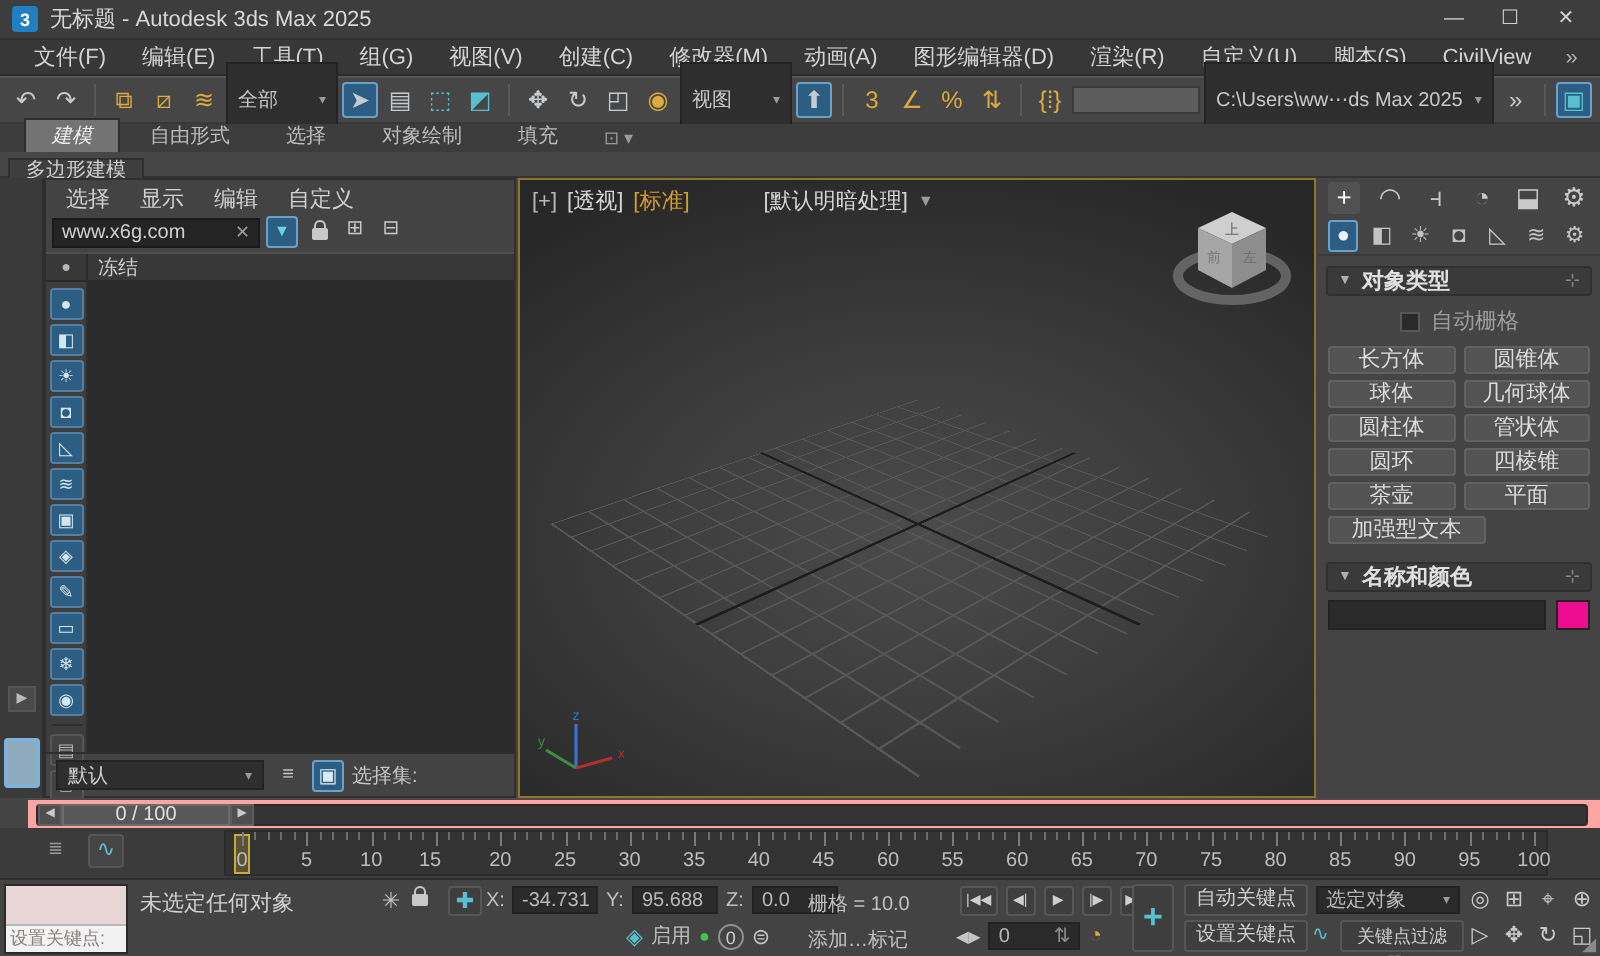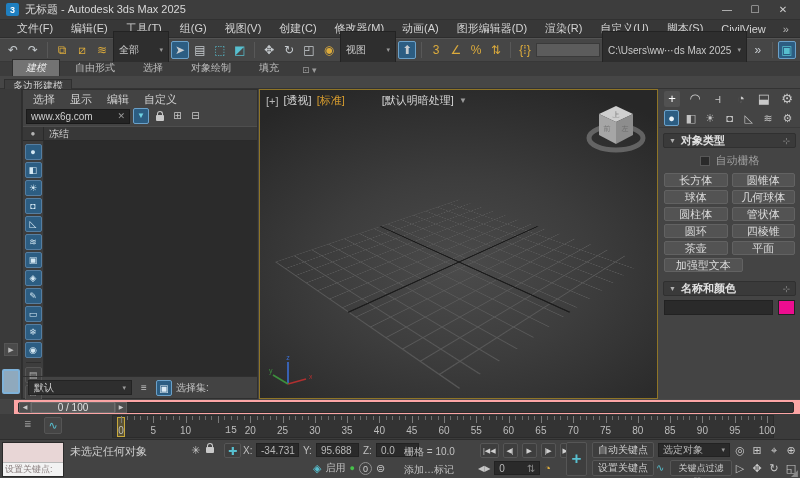--- a/index.html
+++ b/index.html
@@ -431,21 +431,21 @@
         <span class="tick" style="left: 53.22px;"></span>
         <span class="tick" style="left: 59.68px;"></span>
         <span class="tick" style="left: 66.14px;"></span>
         <span class="tick major" style="left: 72.6px;"></span>
         <span class="ticklabel" style="left: 72.6px;">10</span>
         <span class="tick" style="left: 79.06px;"></span>
         <span class="tick" style="left: 85.52px;"></span>
         <span class="tick" style="left: 91.98px;"></span>
         <span class="tick" style="left: 98.44px;"></span>
         <span class="tick major" style="left: 104.9px;"></span>
-        <span class="ticklabel" style="left: 118px; font-family: Liberation Mono, monospace;">15</span>
+        <span class="ticklabel" style="left: 102px;">15</span>
         <span class="tick" style="left: 111.36px;"></span>
         <span class="tick" style="left: 117.82px;"></span>
         <span class="tick" style="left: 124.28px;"></span>
         <span class="tick" style="left: 130.74px;"></span>
         <span class="tick major" style="left: 137.2px;"></span>
         <span class="ticklabel" style="left: 137.2px;">20</span>
         <span class="tick" style="left: 143.66px;"></span>
         <span class="tick" style="left: 150.12px;"></span>
         <span class="tick" style="left: 156.58px;"></span>
         <span class="tick" style="left: 163.04px;"></span>

